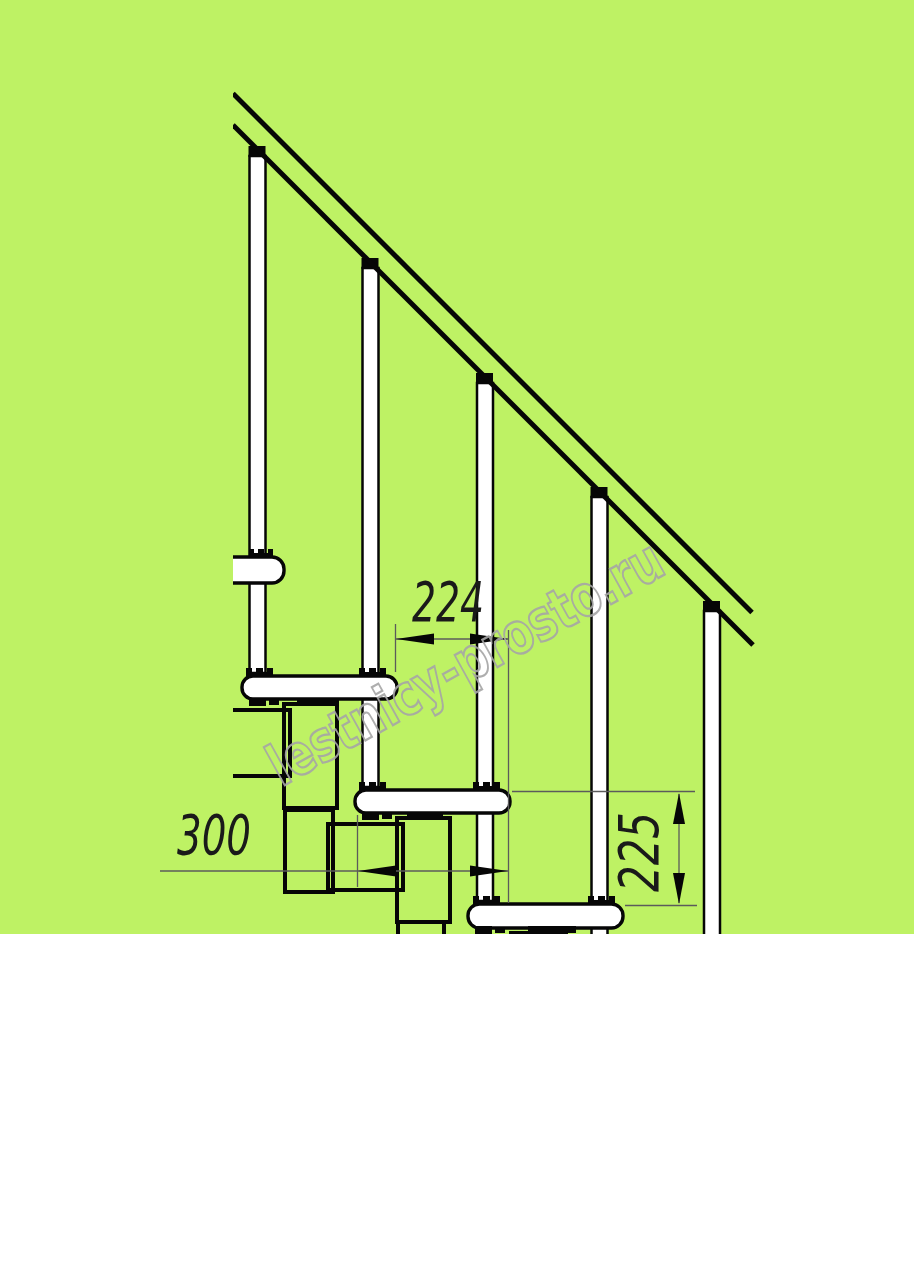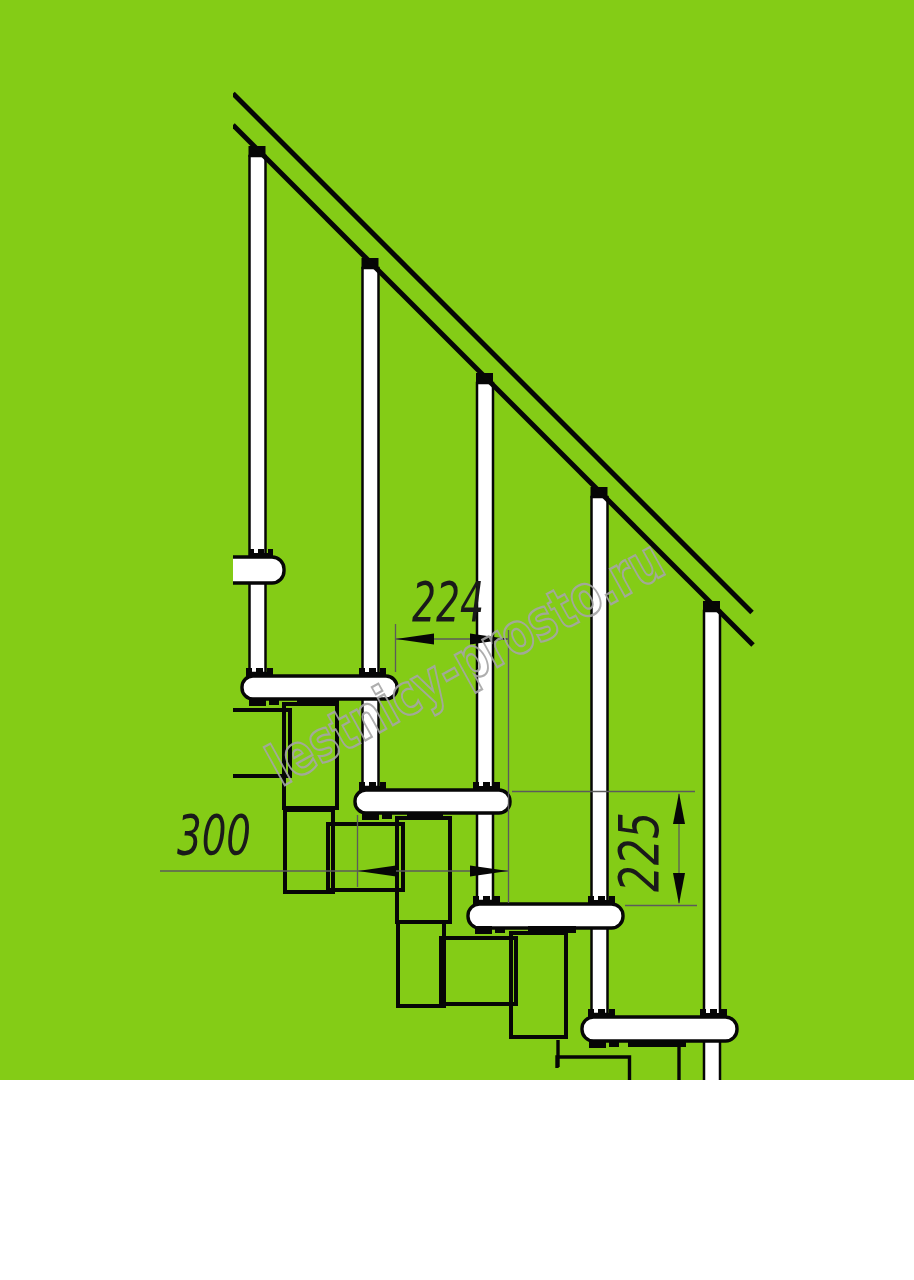--- a/index.html
+++ b/index.html
@@ -1,16 +1,16 @@
 <!DOCTYPE html>
 <html><head>
 <meta charset="utf-8">
 <style>
   html,body{margin:0;padding:0;background:#ffffff;}
-  .canvas{position:relative;width:914px;height:1080px;background:#84cc16;overflow:hidden;
+  .canvas{position:relative;width:914px;height:934px;background:#bef264;overflow:hidden;
           font-family:"DejaVu Sans", sans-serif;}
   svg{display:block}
   .dim-text{font-family:"DejaVu Sans", sans-serif;font-style:italic;font-size:56px;fill:#1a1a1a;}
   .wm-text{font-family:"DejaVu Sans", sans-serif;font-weight:bold;font-size:57px;
            fill:none;stroke:#a6a6a6;stroke-width:2.3px;opacity:0.9;}
   .thin{stroke:#5b5b5b;stroke-width:1.3;fill:none;}
   .thick{stroke:#060606;stroke-width:4;fill:none;}
   .stub{stroke:#060606;stroke-width:3.4;fill:none;}
   .tread{fill:#ffffff;stroke:#060606;stroke-width:3.4;}
   .col{fill:#ffffff;stroke:#060606;stroke-width:2.5;}

